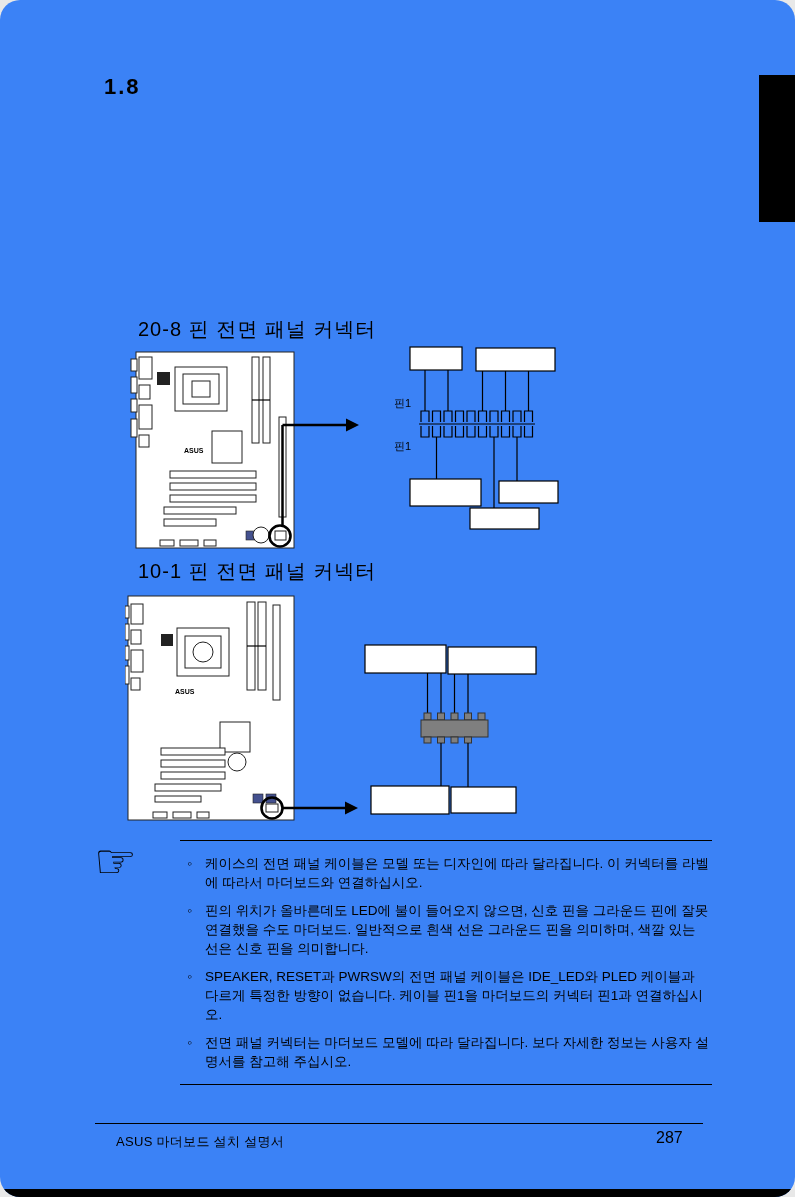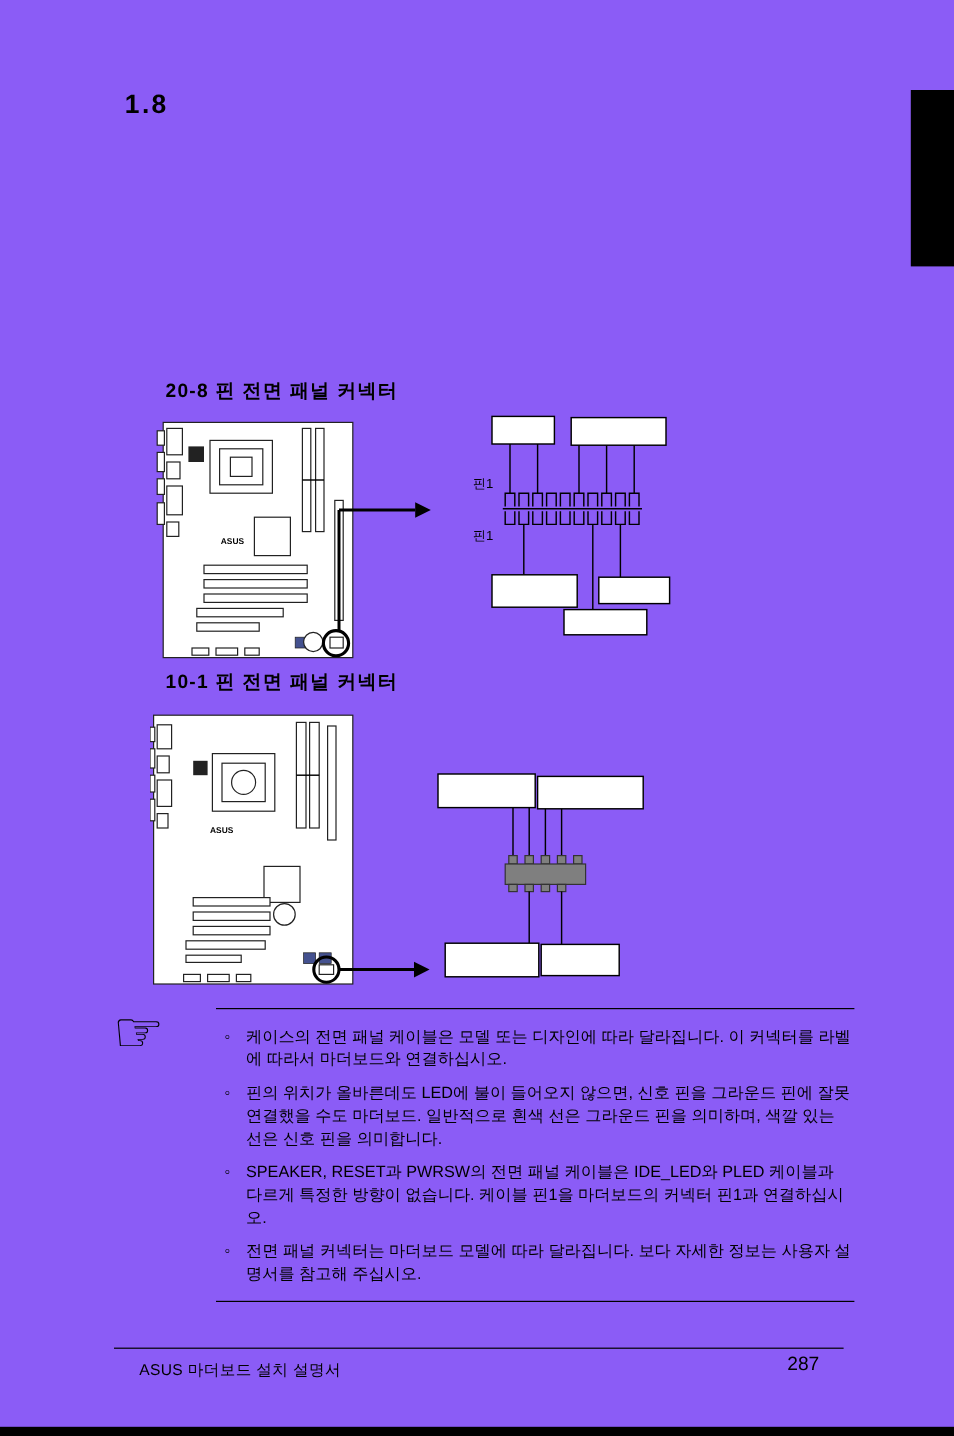--- a/index.html
+++ b/index.html
@@ -1,29 +1,30 @@
 <!DOCTYPE html>
 <html><head>
 <meta charset="utf-8">
 <style>
   * { margin:0; padding:0; box-sizing:border-box; }
   html,body { background:#e8e8e8; }
   .page {
     position:relative; width:795px; height:1197px; margin:0 auto;
-    background:#8b5cf6; color:#000;
+    background:#3b82f6; color:#000;
     font-family:"Liberation Sans","DejaVu Sans",sans-serif;
     overflow:hidden;
+    border-radius:20px;
   }
   .abs { position:absolute; }
 
   .title { left:104px; top:74px; display:flex; gap:46px;
            font-size:22px; font-weight:bold; letter-spacing:2px; }
   .side-tab { right:0; top:75px; width:36px; height:147px; background:#000; }
 
-  .sec-label { font-size:16px; font-weight:bold; letter-spacing:1px; }
+  .sec-label { font-size:20px; font-weight:normal; letter-spacing:1px; }
   .sec-label-20 { left:138px; top:316px; }
   .sec-label-10 { left:138px; top:558px; }
 
   svg .ln   { stroke:#000; stroke-width:1.2; fill:none; }
   svg .box  { fill:#fff; stroke:#000; stroke-width:1.2; }
   svg .part { fill:#fff; stroke:#222; stroke-width:1; }
   svg .dark { fill:#222; stroke:none; }
   svg .blue { fill:#44518f; stroke:#222; stroke-width:0.6; }
   svg .gray { fill:#7f7f7f; stroke:#333; stroke-width:1; }
   svg .arrow { stroke:#000; stroke-width:2.5; fill:none; }

